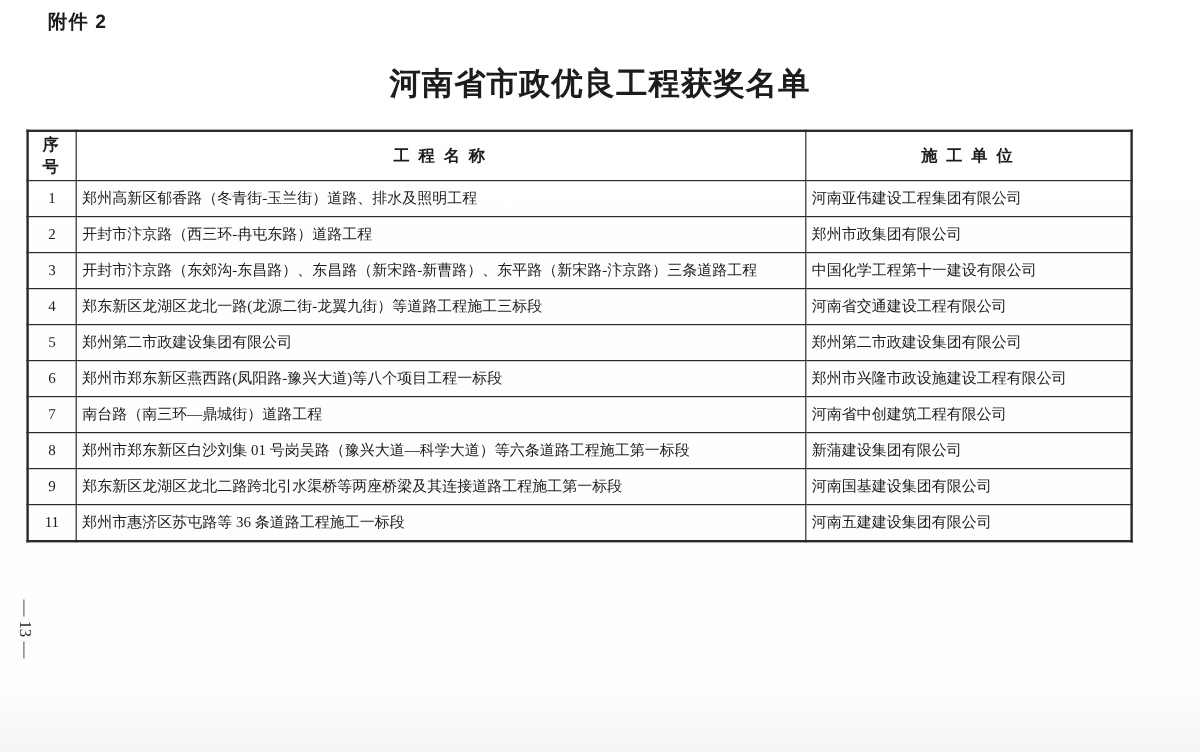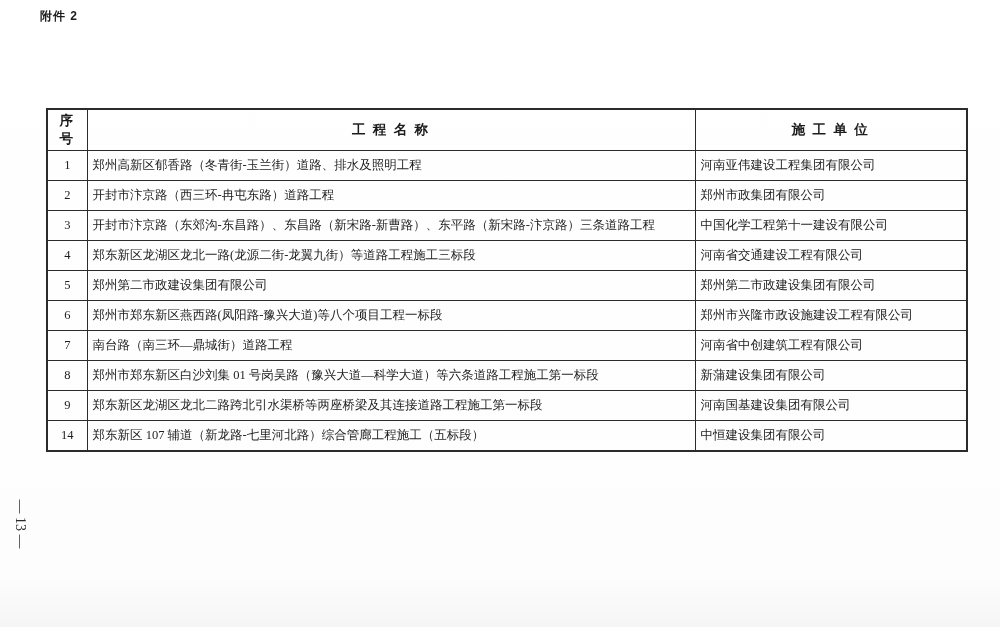--- a/index.html
+++ b/index.html
@@ -13,21 +13,21 @@
   .page {
     position: relative;
     width: 1000px; height: 627px;
     background: linear-gradient(180deg, #ffffff 0%, #fdfdfd 92%, #f5f5f5 100%);
   }
   .attachment {
     position: absolute;
     left: 40px; top: 8px;
     font-family: "Liberation Sans", "DejaVu Sans", sans-serif;
     font-weight: bold;
-    font-size: 12px;
+    font-size: 16px;
     letter-spacing: 1px;
   }
   .doc-title {
     position: absolute;
     left: 0; top: 52px;
     width: 1000px;
     text-align: center;
     font-family: "Liberation Sans", "DejaVu Sans", sans-serif;
     font-weight: bold;
     font-size: 26px;
@@ -37,21 +37,21 @@
     position: absolute;
     left: -22px; top: 516px;
     width: 84px;
     text-align: center;
     font-size: 14px;
     transform: rotate(90deg);
     color: #2a2a2a;
   }
   table.award-table {
     position: absolute;
-    left: 46px; top: 108px;
+    left: 22px; top: 108px;
     width: 920px;
     border-collapse: collapse;
     table-layout: fixed;
     border: 2px solid #2b2b2b;
     font-size: 12.5px;
   }
   .award-table th, .award-table td {
     border: 1px solid #2b2b2b;
     padding: 2px 5px;
     line-height: 1.32;
@@ -71,20 +71,21 @@
   .col-project { width: 608px; }
   .col-company { width: 272px; }
 </style>
 </head>
 <body>
 
 <div class="page">
 
   <div class="attachment">附件 2</div>
 
+  <div class="doc-title">河南省市政优良工程获奖名单</div>
 
   <div class="page-number">— 13 —</div>
 
   <table class="award-table">
     <colgroup>
       <col class="col-no">
       <col class="col-project">
       <col class="col-company">
     </colgroup>
     <thead>
@@ -134,20 +135,20 @@
           <td class="c">8</td>
           <td>郑州市郑东新区白沙刘集 01 号岗吴路（豫兴大道—科学大道）等六条道路工程施工第一标段</td>
           <td>新蒲建设集团有限公司</td>
         </tr>
         <tr>
           <td class="c">9</td>
           <td>郑东新区龙湖区龙北二路跨北引水渠桥等两座桥梁及其连接道路工程施工第一标段</td>
           <td>河南国基建设集团有限公司</td>
         </tr>
         <tr>
-          <td class="c">14</td>
-          <td>郑东新区 107 辅道（新龙路-七里河北路）综合管廊工程施工（五标段）</td>
-          <td>中恒建设集团有限公司</td>
+          <td class="c">11</td>
+          <td>郑州市惠济区苏屯路等 36 条道路工程施工一标段</td>
+          <td>河南五建建设集团有限公司</td>
         </tr>
       </tbody>
   </table>
 
 </div>
 
 </body></html>

